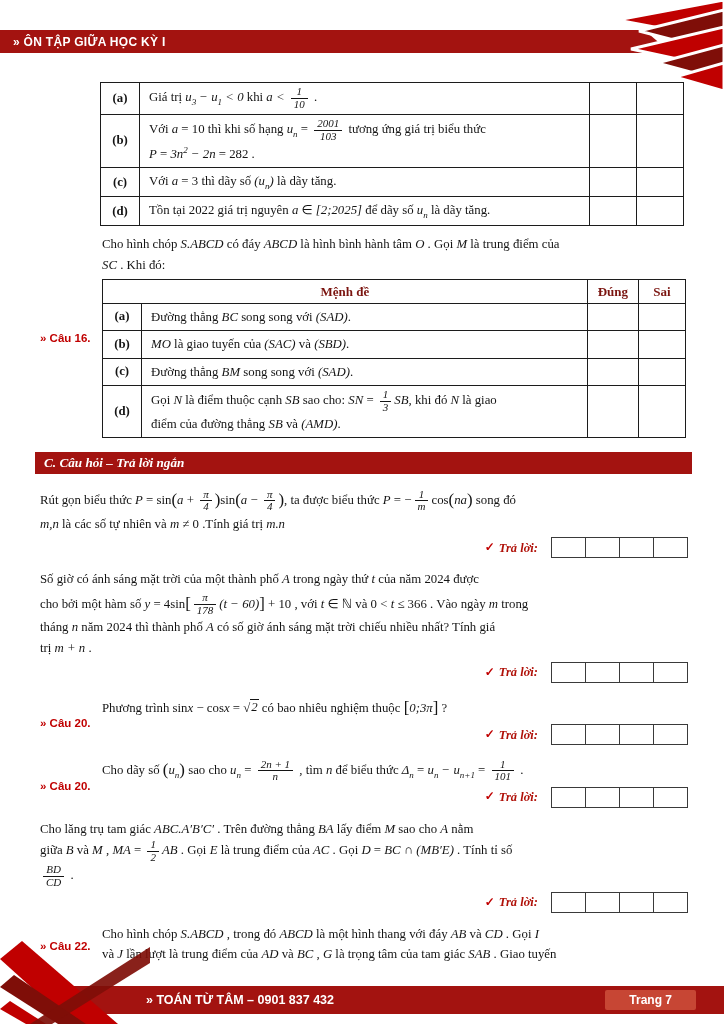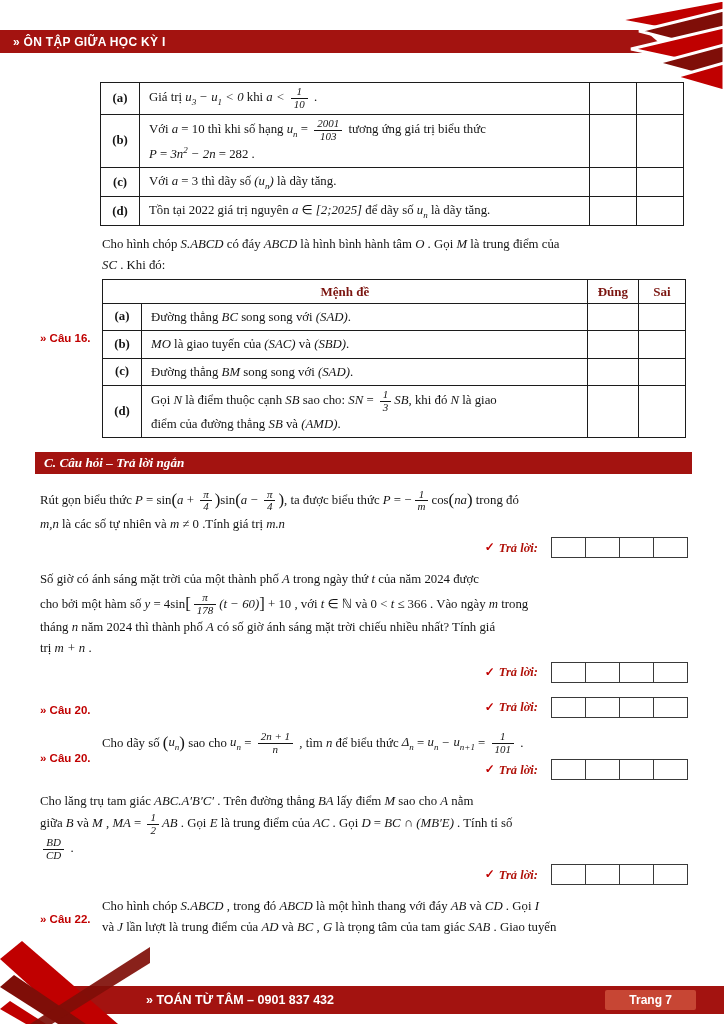--- a/index.html
+++ b/index.html
@@ -167,21 +167,21 @@
           <div class="qbody">
             <div class="qtext"><span class="tx">Rút gọn biểu thức </span><span class="mi">P</span><span class="tx"> = sin</span><span class="big">(</span><span class="mi">a</span><span class="tx"> + </span><span class="frac">
                 <span class="fnum">π</span>
                 <span class="fden">4</span>
               </span><span class="big">)</span><span class="tx">sin</span><span class="big">(</span><span class="mi">a</span><span class="tx"> − </span><span class="frac">
                 <span class="fnum">π</span>
                 <span class="fden">4</span>
               </span><span class="big">)</span><span class="tx">, ta được biểu thức </span><span class="mi">P</span><span class="tx"> = −</span><span class="frac">
                 <span class="fnum">1</span>
                 <span class="fden">m</span>
-              </span><span class="tx">cos</span><span class="big">(</span><span class="mi">na</span><span class="big">)</span><span class="tx"> trong đó</span><br><span class="mi">m,n</span><span class="tx"> là các số tự nhiên và </span><span class="mi">m</span><span class="tx"> ≠ 0 .Tính giá trị </span><span class="mi">m.n</span></div>
+              </span><span class="tx">cos</span><span class="big">(</span><span class="mi">na</span><span class="big">)</span><span class="tx"> song đó</span><br><span class="mi">m,n</span><span class="tx"> là các số tự nhiên và </span><span class="mi">m</span><span class="tx"> ≠ 0 .Tính giá trị </span><span class="mi">m.n</span></div>
             <div class="ansrow">
               <span class="check">✓</span>
               <span class="anslbl">Trả lời:</span>
               <div class="boxes">
                 <div class="abox"></div>
                 <div class="abox"></div>
                 <div class="abox"></div>
                 <div class="abox"></div>
               </div>
             </div>
@@ -201,20 +201,21 @@
                 <div class="abox"></div>
                 <div class="abox"></div>
                 <div class="abox"></div>
               </div>
             </div>
           </div>
         </div>
         <div class="question">
           <div class="qlabel">» Câu 20.</div>
           <div class="qbody">
+            <div class="qtext"><span class="tx">Phương trình sin</span><span class="mi">x</span><span class="tx"> − cos</span><span class="mi">x</span><span class="tx"> = </span><span class="mi">√<span class="ovl">2</span></span><span class="tx"> có bao nhiêu nghiệm thuộc </span><span class="big">[</span><span class="mi">0;3π</span><span class="big">]</span><span class="tx"> ?</span></div>
             <div class="ansrow">
               <span class="check">✓</span>
               <span class="anslbl">Trả lời:</span>
               <div class="boxes">
                 <div class="abox"></div>
                 <div class="abox"></div>
                 <div class="abox"></div>
                 <div class="abox"></div>
               </div>
             </div>

